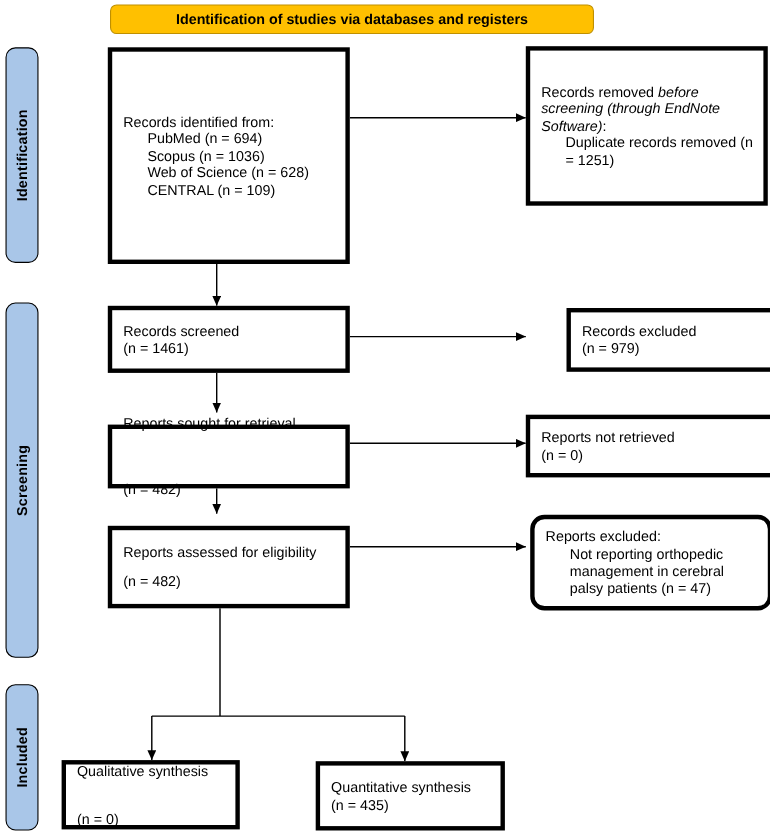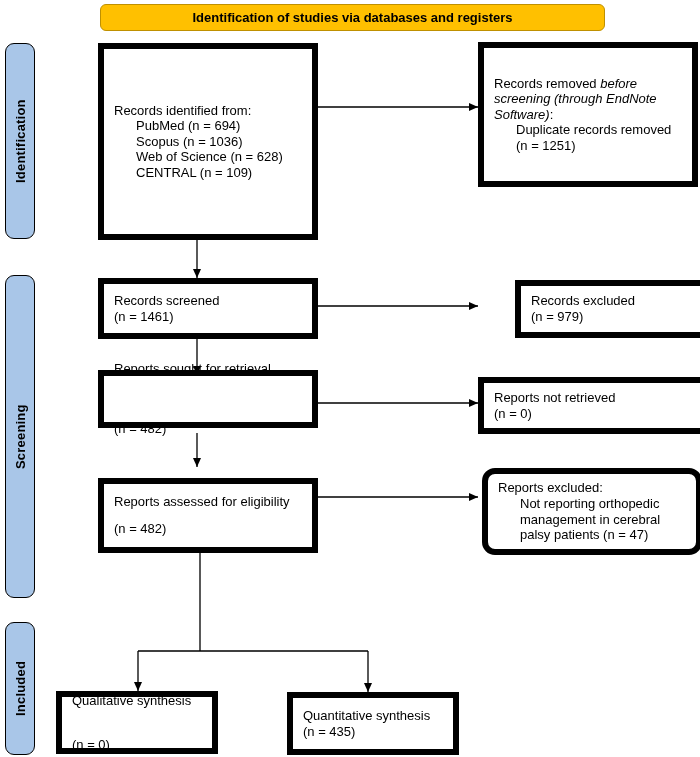--- a/index.html
+++ b/index.html
@@ -14,21 +14,21 @@
   }
   .arrow-layer {
     position: absolute;
     left: 0; top: 0;
     width: 700px; height: 757px;
     pointer-events: none;
   }
   .banner {
     position: absolute;
     left: 100px; top: 4px;
-    width: 505px; height: 27px;
+    width: 440px; height: 27px;
     box-sizing: border-box;
     background: #FFC000;
     border: 1.5px solid #BF9000;
     border-radius: 6px;
     display: flex;
     align-items: center;
     justify-content: center;
     font-size: 13px;
     font-weight: bold;
     text-align: center;
@@ -50,35 +50,35 @@
     font-weight: bold;
     letter-spacing: 0.2px;
   }
   .stage-identification { top: 43px;  height: 196px; }
   .stage-screening      { top: 275px; height: 323px; }
   .stage-included       { top: 622px; height: 133px; }
   .node {
     position: absolute;
     box-sizing: border-box;
     background: #ffffff;
-    border: 6px solid #404040;
+    border: 4px solid #404040;
     display: flex;
     flex-direction: column;
     justify-content: center;
     font-size: 13px;
     line-height: 1.2;
     padding: 3px 8px 3px 10px;
   }
   .node .indent { padding-left: 22px; }
   .italic { font-style: italic; }
   .b-records-identified   { left: 98px;  top: 43px;  width: 220px; height: 197px; }
   .b-records-removed      { left: 478px; top: 42px;  width: 220px; height: 145px; }
   .b-records-screened     { left: 98px;  top: 278px; width: 220px; height: 61px; }
   .b-records-excluded     { left: 478px; top: 280px; width: 220px; height: 58px; }
-  .b-reports-sought       { left: 98px;  top: 370px; width: 220px; height: 58px; gap: 44px; }
+  .b-reports-sought       { left: 98px;  top: 386px; width: 220px; height: 58px; gap: 44px; }
   .b-reports-not-retrieved{ left: 478px; top: 377px; width: 252px; height: 57px; }
   .b-reports-assessed     { left: 98px;  top: 478px; width: 220px; height: 75px; gap: 11px; }
   .b-reports-excluded     { left: 482px; top: 468px; width: 220px; height: 87px; border-radius: 13px; }
   .b-qualitative          { left: 56px;  top: 691px; width: 162px; height: 63px; gap: 28px; }
   .b-quantitative         { left: 287px; top: 692px; width: 172px; height: 63px; }
 </style>
 </head>
 <body>
 
 <div class="canvas">

